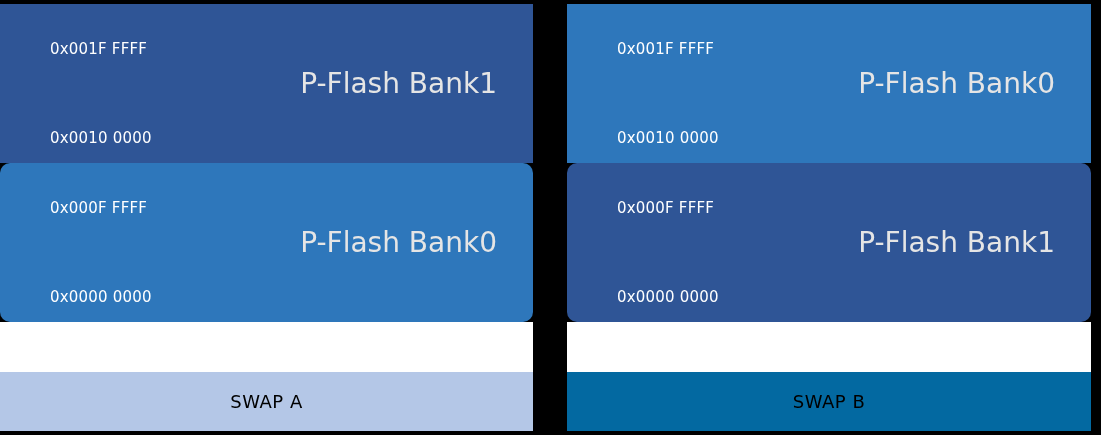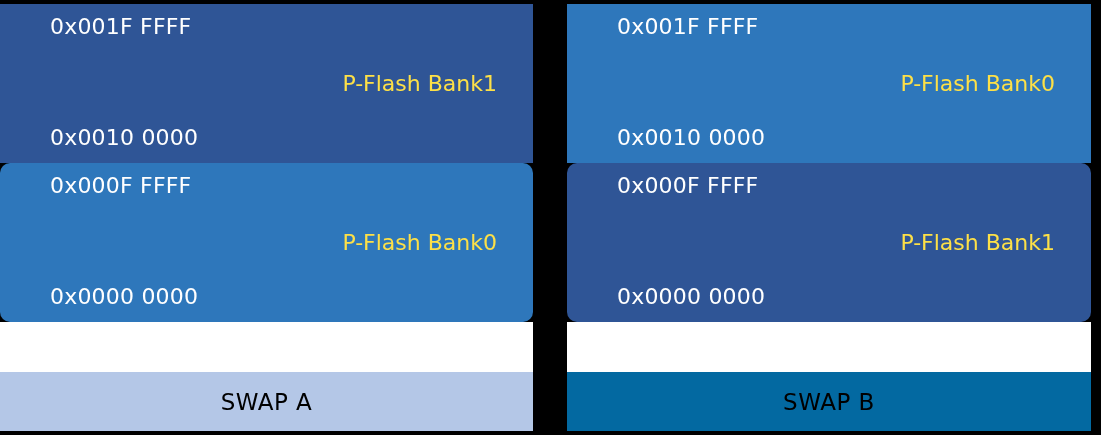--- a/index.html
+++ b/index.html
@@ -41,35 +41,36 @@
     box-sizing: border-box;
   }
   .bank.upper { top: 0px; }
   .bank.lower { top: 159px; border-radius: 10px; }
 
   .bank-top-addr,
   .bank-bot-addr {
     position: absolute;
     left: 50px;
     color: #ffffff;
-    font-size: 22px;
+    font-size: 15px;
     line-height: 26px;
     letter-spacing: 0.2px;
     white-space: nowrap;
+    margin-top: 22px;
   }
   .bank-top-addr { top: 10px; }
   .bank-bot-addr { bottom: 12px; }
 
   .bank-label {
     position: absolute;
     right: 36px;
     top: 50%;
     transform: translateY(-50%);
-    color: #fde047;
-    font-size: 22px;
+    color: #e5e5e5;
+    font-size: 28px;
     line-height: 26px;
     white-space: nowrap;
   }
 
   
   .spacer {
     position: absolute;
     left: 0;
     top: 318px;
     width: 100%;
@@ -81,21 +82,21 @@
   .swap-bar {
     position: absolute;
     left: 0;
     top: 368px;
     width: 100%;
     height: 59px;
     display: flex;
     align-items: center;
     justify-content: center;
     color: #000000;
-    font-size: 23px;
+    font-size: 18px;
     letter-spacing: 0.5px;
   }
 </style>
 </head>
 <body style="background-color: rgb(0, 0, 0);">
 
 <div id="canvas">
 
   <div class="panel left">
 

